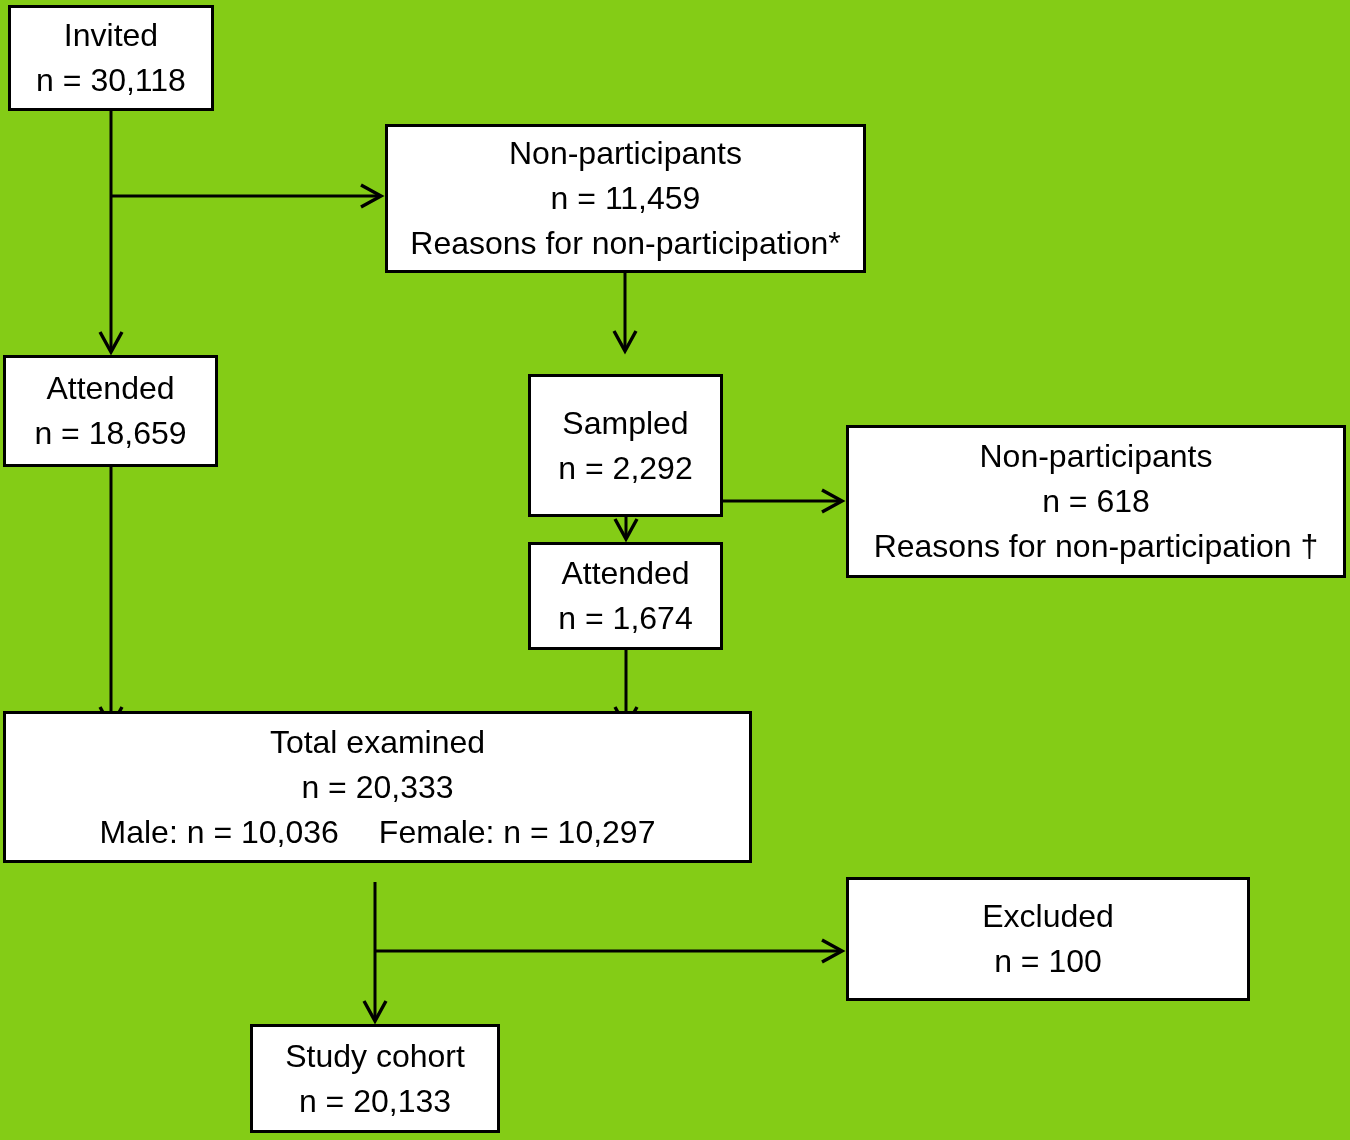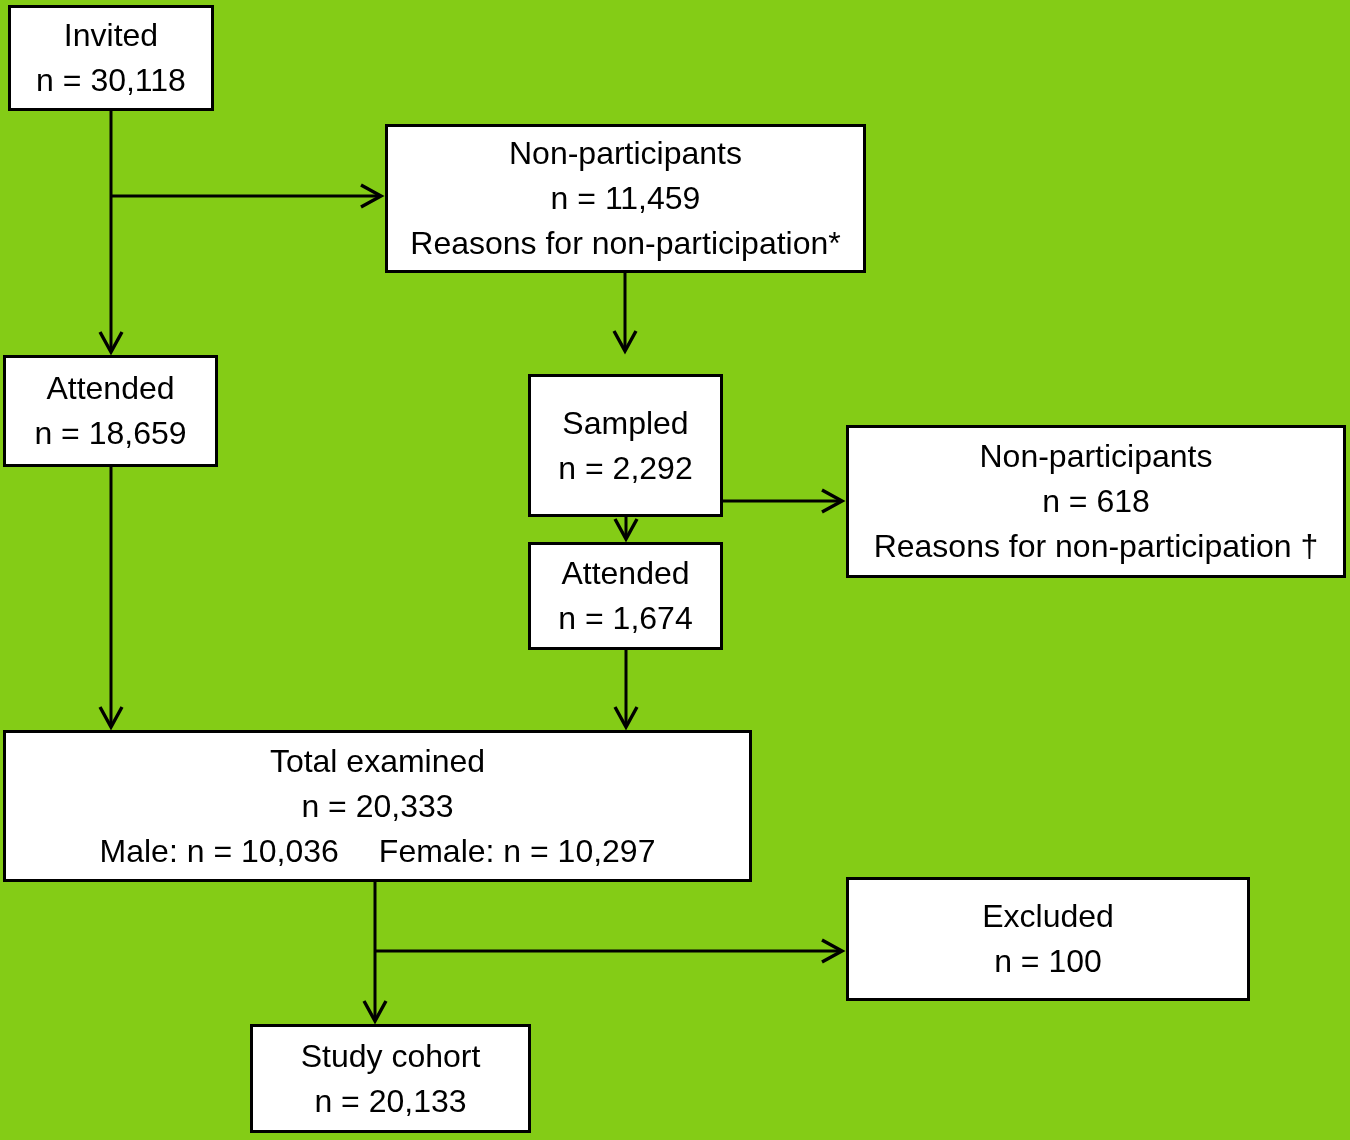--- a/index.html
+++ b/index.html
@@ -39,23 +39,23 @@
     gap: 40px;
     justify-content: center;
   }
   
   #node-invited            { left: 8px;   top: 5px;    width: 206px; height: 106px; }
   #node-nonpart-initial    { left: 385px; top: 124px;  width: 481px; height: 149px; }
   #node-attended-main      { left: 3px;   top: 355px;  width: 215px; height: 112px; }
   #node-sampled            { left: 528px; top: 354px;  width: 195px; height: 143px; margin-top: 20px; }
   #node-nonpart-sampled    { left: 846px; top: 425px;  width: 500px; height: 153px; }
   #node-attended-sampled   { left: 528px; top: 542px;  width: 195px; height: 108px; }
-  #node-total-examined     { left: 3px;   top: 730px;  width: 749px; height: 152px; }
+  #node-total-examined     { left: 3px;   top: 711px;  width: 749px; height: 152px; }
   #node-excluded           { left: 846px; top: 877px;  width: 404px; height: 124px; }
-  #node-study-cohort       { left: 250px; top: 1024px; width: 281px; height: 109px; }
+  #node-study-cohort       { left: 250px; top: 1024px; width: 250px; height: 109px; }
 </style>
 </head>
 <body>
 
 <div class="canvas">
 
   <svg class="connectors" width="1350" height="1140" viewBox="0 0 1350 1140" xmlns="http://www.w3.org/2000/svg">
     <defs>
       <marker id="arrow" markerUnits="userSpaceOnUse" markerWidth="30" markerHeight="30" viewBox="0 0 30 30" refX="25" refY="15" orient="auto">
         <path d="M5,4 L25,15 L5,26" fill="none" stroke="#000000" stroke-width="3.4"></path>

